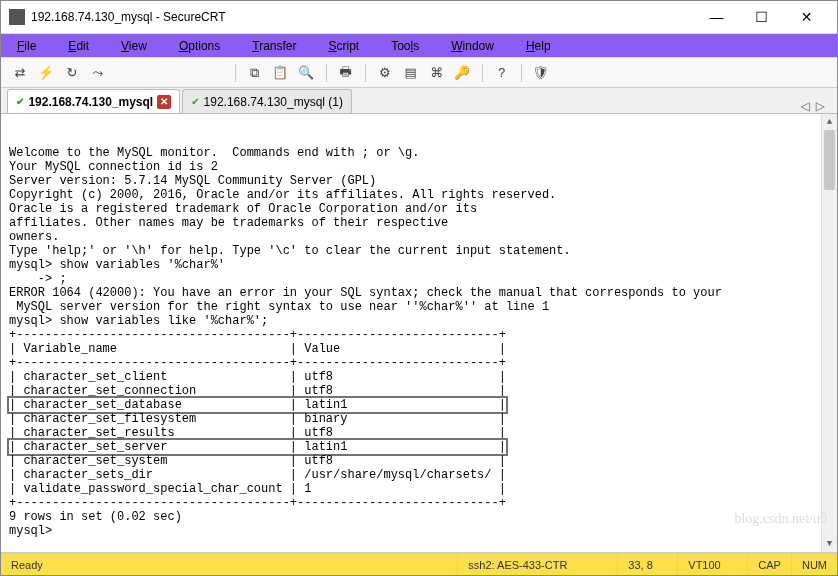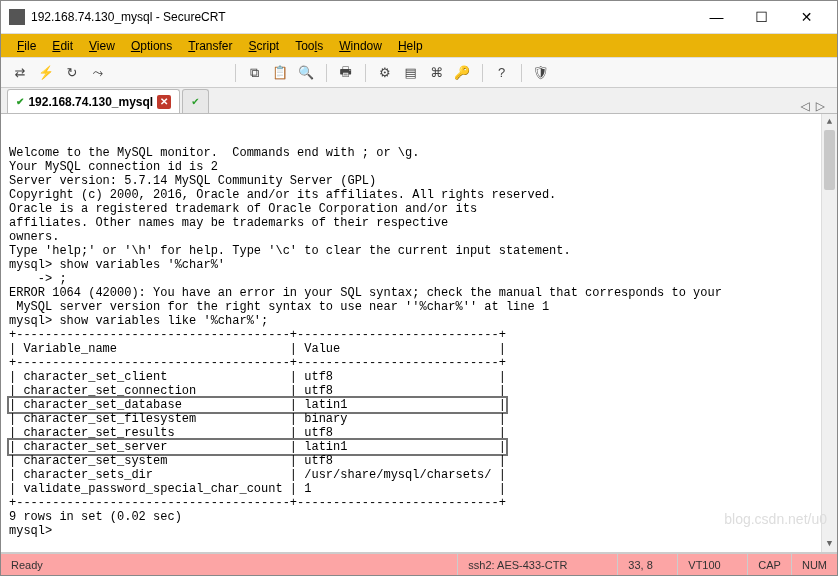--- a/index.html
+++ b/index.html
@@ -2,42 +2,42 @@
 <html><head>
 <meta charset="utf-8">
 <style>
 * { margin: 0; padding: 0; box-sizing: border-box; }
 body { font-family: "Segoe UI", Tahoma, sans-serif; font-size: 12px; background: #f0f0f0; width: 838px; height: 576px; overflow: hidden; display: flex; flex-direction: column; border: 1px solid #888; }
 .titlebar { height: 30px; background: #fff; display: flex; align-items: center; padding: 16px 8px; border-bottom: 1px solid #ddd; }
 .titlebar .app-icon { width: 16px; height: 16px; background: #555; margin-right: 6px; display: inline-block; }
 .titlebar .title { flex: 1; font-size: 12px; color: #000; }
 .titlebar .win-controls { display: flex; gap: 0; }
 .titlebar .win-btn { width: 45px; height: 30px; display: flex; align-items: center; justify-content: center; font-size: 14px; cursor: pointer; }
-.menubar { height: 24px; background: #eab308; display: flex; align-items: center; padding: 0 8px; gap: 0; border-bottom: 1px solid #ddd; }
+.menubar { height: 24px; background: #8b5cf6; display: flex; align-items: center; padding: 0 8px; gap: 16px; border-bottom: 1px solid #ddd; }
 .menubar .menu-item { padding: 2px 8px; cursor: pointer; font-size: 12px; }
 .menubar .menu-item .u{ text-decoration: underline; }
 .toolbar { height: 30px; background: #f8f8f8; display: flex; align-items: center; padding: 0 8px; gap: 4px; border-bottom: 1px solid #ccc; }
 .toolbar .tb-btn { width: 22px; height: 22px; display: flex; align-items: center; justify-content: center; cursor: pointer; font-size: 13px; color: #444; }
 .toolbar .tb-sep { width: 1px; height: 18px; background: #ccc; margin: 0 4px; }
 .toolbar .host-entry { color: #888; font-size: 12px; padding: 2px 6px; min-width: 110px; margin-top: 40px; }
 .tabbar { height: 26px; background: #f0f0f0; display: flex; align-items: flex-end; padding: 0 6px; border-bottom: 1px solid #bbb; position: relative; }
 .tabbar .tab { display: flex; align-items: center; gap: 4px; height: 24px; padding: 0 8px; background: #e8e8e8; border: 1px solid #bbb; border-bottom: none; border-top-left-radius: 3px; border-top-right-radius: 3px; margin-right: 2px; cursor: pointer; font-size: 12px; }
 .tabbar .tab.active { background: #fff; font-weight: bold; }
 .tabbar .tab .status-dot { font-size: 10px; }
 .tabbar .tab .status-dot.green { color: #2a9e2a; }
 .tabbar .tab .close-x { background: #c0392b; color: #fff; width: 14px; height: 14px; display: flex; align-items: center; justify-content: center; font-size: 10px; border-radius: 2px; }
 .tabbar .spacer { flex: 1; }
 .tabbar .tab-nav { display: flex; gap: 6px; padding: 0 6px; color: #666; font-size: 12px; }
 .terminal { flex: 1; background: #fff; padding: 4px 8px; font-family: "Courier New", monospace; font-size: 12px; line-height: 14px; color: #000; white-space: pre; overflow: hidden; border-bottom: 1px solid #ccc; position: relative; }
 .terminal .line { white-space: pre; }
 .hl { border: 2px solid #737373; display: inline; margin-left: -2px; padding: 0; }
-.statusbar { height: 22px; background: #fca5a5; display: flex; align-items: center; font-size: 11px; color: #333; border-top: 1px solid #ccc; }
+.statusbar { height: 22px; background: #fde047; display: flex; align-items: center; font-size: 11px; color: #333; border-top: 1px solid #ccc; }
 .statusbar .sb-cell { padding: 0 10px; border-right: 1px solid #ccc; height: 100%; display: flex; align-items: center; }
 .statusbar .sb-cell.flex { flex: 1; }
-.watermark { position: absolute; right: 10px; bottom: 26px; color: #ddd; font-family: Liberation Sans, sans-serif; font-size: 14px; pointer-events: none; }
+.watermark { position: absolute; right: 10px; bottom: 26px; color: #ddd; font-family: Liberation Serif, serif; font-size: 14px; pointer-events: none; }
 .scrollbar-v { position: absolute; right: 0; top: 0; bottom: 0; width: 16px; background: #f0f0f0; border-left: 1px solid #ddd; }
 .scrollbar-v .thumb { position: absolute; left: 2px; right: 2px; top: 16px; height: 60px; background: #c8c8c8; border-radius: 2px; }
 .scrollbar-v .arrow { position: absolute; left: 0; right: 0; height: 16px; display: flex; align-items: center; justify-content: center; font-size: 9px; color: #666; }
 .scrollbar-v .arrow.up { top: 0; }
 .scrollbar-v .arrow.down { bottom: 0; }
 </style>
 </head>
 <body>
 
 <div class="titlebar">
@@ -86,20 +86,21 @@
 </div>
 
 <div class="tabbar">
   <div class="tab active">
       <span class="status-dot green">✔</span>
       <span>192.168.74.130_mysql</span>
       <span class="close-x">✕</span>
     </div>
     <div class="tab">
       <span class="status-dot green">✔</span>
+      <span>192.168.74.130_mysql (1)</span>
     </div>
   <div class="spacer"></div>
   <div class="tab-nav">
     <span>◁</span>
     <span>▷</span>
   </div>
 </div>
 
 <div class="terminal">
   <div class="line">Welcome to the MySQL monitor.  Commands end with ; or \g.</div><div class="line">Your MySQL connection id is 2</div><div class="line">Server version: 5.7.14 MySQL Community Server (GPL)</div><div class="line"></div><div class="line">Copyright (c) 2000, 2016, Oracle and/or its affiliates. All rights reserved.</div><div class="line"></div><div class="line">Oracle is a registered trademark of Oracle Corporation and/or its</div><div class="line">affiliates. Other names may be trademarks of their respective</div><div class="line">owners.</div><div class="line"></div><div class="line">Type 'help;' or '\h' for help. Type '\c' to clear the current input statement.</div><div class="line"></div><div class="line">mysql&gt; show variables '%char%'</div><div class="line">    -&gt; ;</div><div class="line">ERROR 1064 (42000): You have an error in your SQL syntax; check the manual that corresponds to your</div><div class="line"> MySQL server version for the right syntax to use near ''%char%'' at line 1</div><div class="line">mysql&gt; show variables like '%char%';</div><div class="line">+--------------------------------------+----------------------------+</div><div class="line">| Variable_name                        | Value                      |</div><div class="line">+--------------------------------------+----------------------------+</div><div class="line">| character_set_client                 | utf8                       |</div><div class="line">| character_set_connection             | utf8                       |</div><div class="line"><span class="hl">| character_set_database               | latin1                     |</span></div><div class="line">| character_set_filesystem             | binary                     |</div><div class="line">| character_set_results                | utf8                       |</div><div class="line"><span class="hl">| character_set_server                 | latin1                     |</span></div><div class="line">| character_set_system                 | utf8                       |</div><div class="line">| character_sets_dir                   | /usr/share/mysql/charsets/ |</div><div class="line">| validate_password_special_char_count | 1                          |</div><div class="line">+--------------------------------------+----------------------------+</div><div class="line">9 rows in set (0.02 sec)</div><div class="line"></div><div class="line">mysql&gt;</div>

